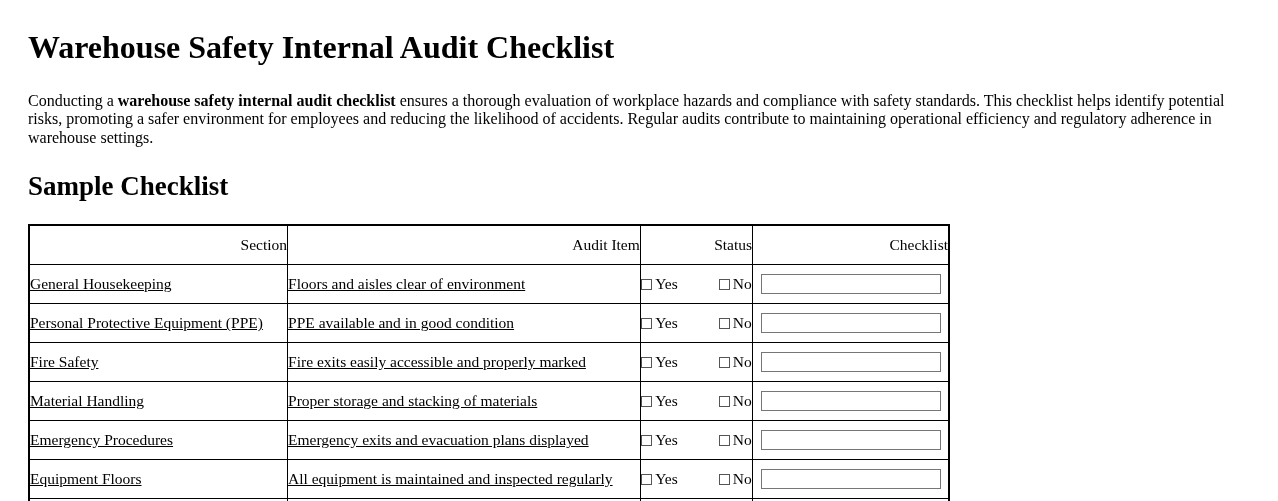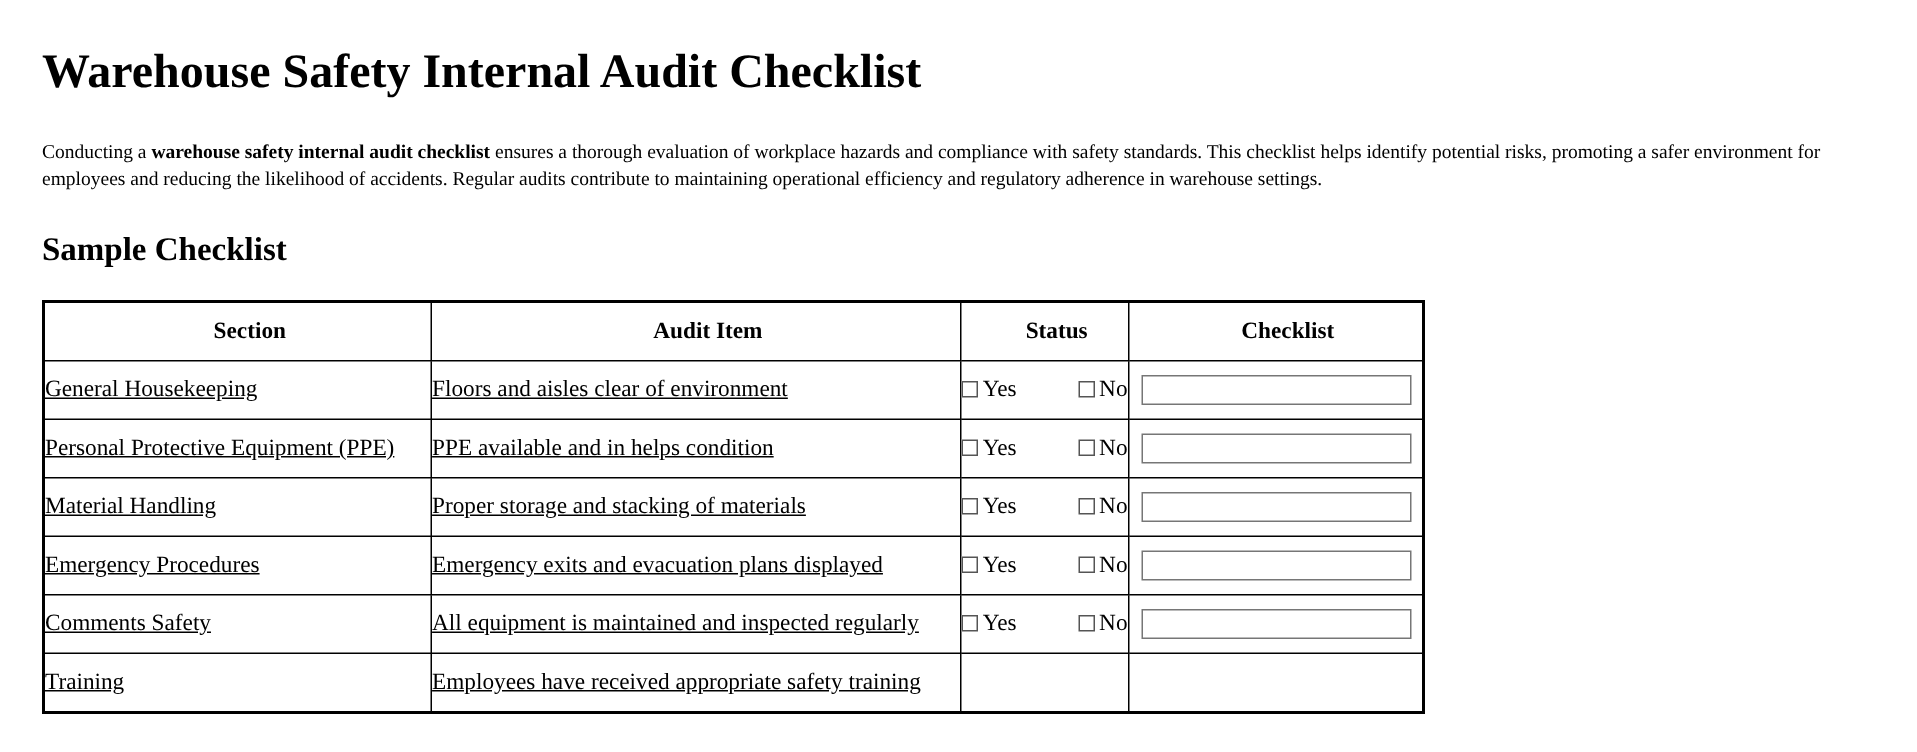--- a/index.html
+++ b/index.html
@@ -20,31 +20,31 @@
     box-sizing: border-box;
   }
   h1.page-title {
     font-size: 32px;
     font-weight: bold;
     margin: 21px 0 0 0;
     line-height: 1.15;
     letter-spacing: 0px;
   }
   p.intro {
-    font-size: 13px;
+    font-size: 16px;
     line-height: 18.5px;
     margin: 26px 0 0 0;
     max-width: 1200px;
     text-align: left;
   }
   p.intro b {
     font-weight: bold;
   }
   h2.section-title {
-    font-size: 22px;
+    font-size: 27px;
     font-weight: bold;
     margin: 24px 0 0 0;
     line-height: 1.15;
   }
   table.checklist {
     border-collapse: collapse;
     border: 2px solid #000;
     margin-top: 22px;
     table-layout: fixed;
     width: 922px;
@@ -52,22 +52,22 @@
   table.checklist th,
   table.checklist td {
     border: 1px solid #000;
     font-size: 15.5px;
     padding: 0;
     height: 38px;
     vertical-align: middle;
     background: #ffffff;
   }
   table.checklist th {
-    font-weight: bold;
-    text-align: center;
+    font-weight: normal;
+    text-align: right;
     padding-left: 16px;
   }
   .col-section  { width: 258px; }
   .col-item     { width: 352px; }
   .col-status   { width: 112px; }
   .col-comments { width: 196px; }
 
   td.cell-section,
   td.cell-item {
     padding-left: 8px;
@@ -146,38 +146,44 @@
     </thead>
     <tbody id="checklist-body">
         <tr>
           <td class="cell-section">General Housekeeping</td>
           <td class="cell-item">Floors and aisles clear of environment</td>
           <td class="cell-status"><span class="status-opt"><input type="checkbox" style=""><label>Yes</label></span><span class="status-opt"><input type="checkbox" style=""><label>No</label></span></td>
           <td class="cell-comments"><input type="text" value="" placeholder="" style=""></td>
         </tr>
         <tr>
           <td class="cell-section">Personal Protective Equipment (PPE)</td>
-          <td class="cell-item">PPE available and in helps condition</td>
+          <td class="cell-item">PPE available and in good condition</td>
+          <td class="cell-status"><span class="status-opt"><input type="checkbox" style=""><label>Yes</label></span><span class="status-opt"><input type="checkbox" style=""><label>No</label></span></td>
+          <td class="cell-comments"><input type="text" value="" placeholder="" style=""></td>
+        </tr>
+        <tr>
+          <td class="cell-section">Fire Safety</td>
+          <td class="cell-item">Fire exits easily accessible and properly marked</td>
           <td class="cell-status"><span class="status-opt"><input type="checkbox" style=""><label>Yes</label></span><span class="status-opt"><input type="checkbox" style=""><label>No</label></span></td>
           <td class="cell-comments"><input type="text" value="" placeholder="" style=""></td>
         </tr>
         <tr>
           <td class="cell-section">Material Handling</td>
           <td class="cell-item">Proper storage and stacking of materials</td>
           <td class="cell-status"><span class="status-opt"><input type="checkbox" style=""><label>Yes</label></span><span class="status-opt"><input type="checkbox" style=""><label>No</label></span></td>
           <td class="cell-comments"><input type="text" value="" placeholder="" style=""></td>
         </tr>
         <tr>
           <td class="cell-section">Emergency Procedures</td>
           <td class="cell-item">Emergency exits and evacuation plans displayed</td>
           <td class="cell-status"><span class="status-opt"><input type="checkbox" style=""><label>Yes</label></span><span class="status-opt"><input type="checkbox" style=""><label>No</label></span></td>
           <td class="cell-comments"><input type="text" value="" placeholder="" style=""></td>
         </tr>
         <tr>
-          <td class="cell-section">Comments Safety</td>
+          <td class="cell-section">Equipment Floors</td>
           <td class="cell-item">All equipment is maintained and inspected regularly</td>
           <td class="cell-status"><span class="status-opt"><input type="checkbox" style=""><label>Yes</label></span><span class="status-opt"><input type="checkbox" style=""><label>No</label></span></td>
           <td class="cell-comments"><input type="text" value="" placeholder="" style=""></td>
         </tr>
         <tr>
           <td class="cell-section">Training</td>
           <td class="cell-item">Employees have received appropriate safety training</td>
           <td class="cell-status"></td>
           <td class="cell-comments"></td>
         </tr>

